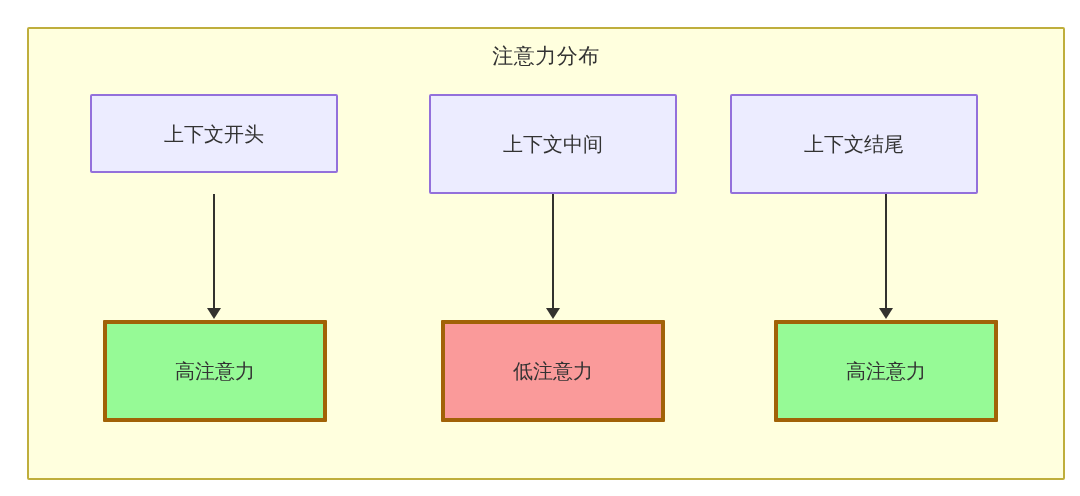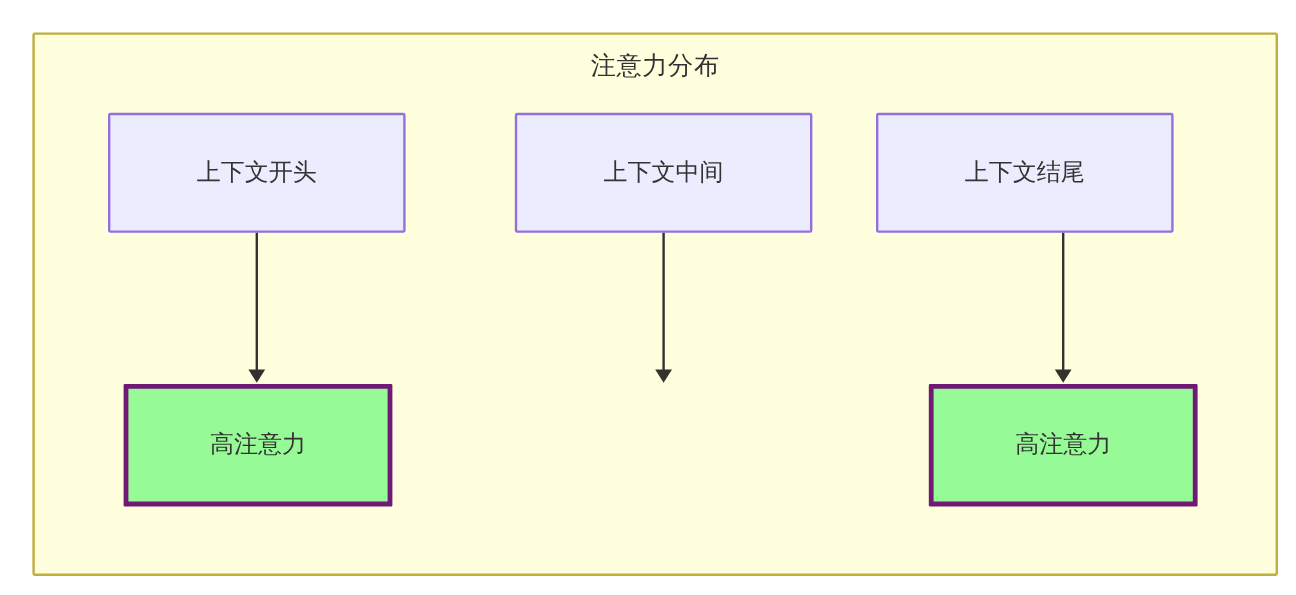--- a/index.html
+++ b/index.html
@@ -61,21 +61,21 @@
     white-space: nowrap;
   }
 
   .node.context {
     background: #ececff;
     border: 2px solid #9370db;
     border-radius: 2px;
   }
 
   .node.attn {
-    border: 4px solid #701a75;
+    border: 4px solid #a16207;
     border-radius: 1px;
   }
 
   .node.attn-high {
     background: #96fa96;
   }
 
   .node.attn-low {
     background: #fa9a9a;
   }
@@ -103,21 +103,21 @@
 </style>
 </head>
 <body>
 
 <div id="canvas">
 
   <div class="subgraph">
 
     <div class="subgraph-title">注意力分布</div>
 
-    <div class="node context" style="left:61px; top:65px; width:248px; height:100px;text-align:right;">
+    <div class="node context" style="left:61px; top:65px; width:248px; height:79px;text-align:right;">
       <span>上下文开头</span>
     </div>
 
     <div class="edge" style="left:184px; top:165px; width:2px; height:126px;">
       <div class="edge-line" style="height:116px;"></div>
       <div class="edge-head" style="top:114px;"></div>
     </div>
 
     <div class="node attn attn-high" style="left:74px; top:291px; width:224px; height:102px;">
       <span>高注意力</span>
@@ -125,20 +125,23 @@
 
     <div class="node context" style="left:400px; top:65px; width:248px; height:100px;text-align:right;">
       <span>上下文中间</span>
     </div>
 
     <div class="edge" style="left:523px; top:165px; width:2px; height:126px;">
       <div class="edge-line" style="height:116px;"></div>
       <div class="edge-head" style="top:114px;"></div>
     </div>
 
+    <div class="node attn attn-low" style="left:412px; top:291px; width:224px; height:102px;">
+      <span>低注意力</span>
+    </div>
 
     <div class="node context" style="left:701px; top:65px; width:248px; height:100px;">
       <span>上下文结尾</span>
     </div>
 
     <div class="edge" style="left:856px; top:165px; width:2px; height:126px;">
       <div class="edge-line" style="height:116px;"></div>
       <div class="edge-head" style="top:114px;"></div>
     </div>
 

